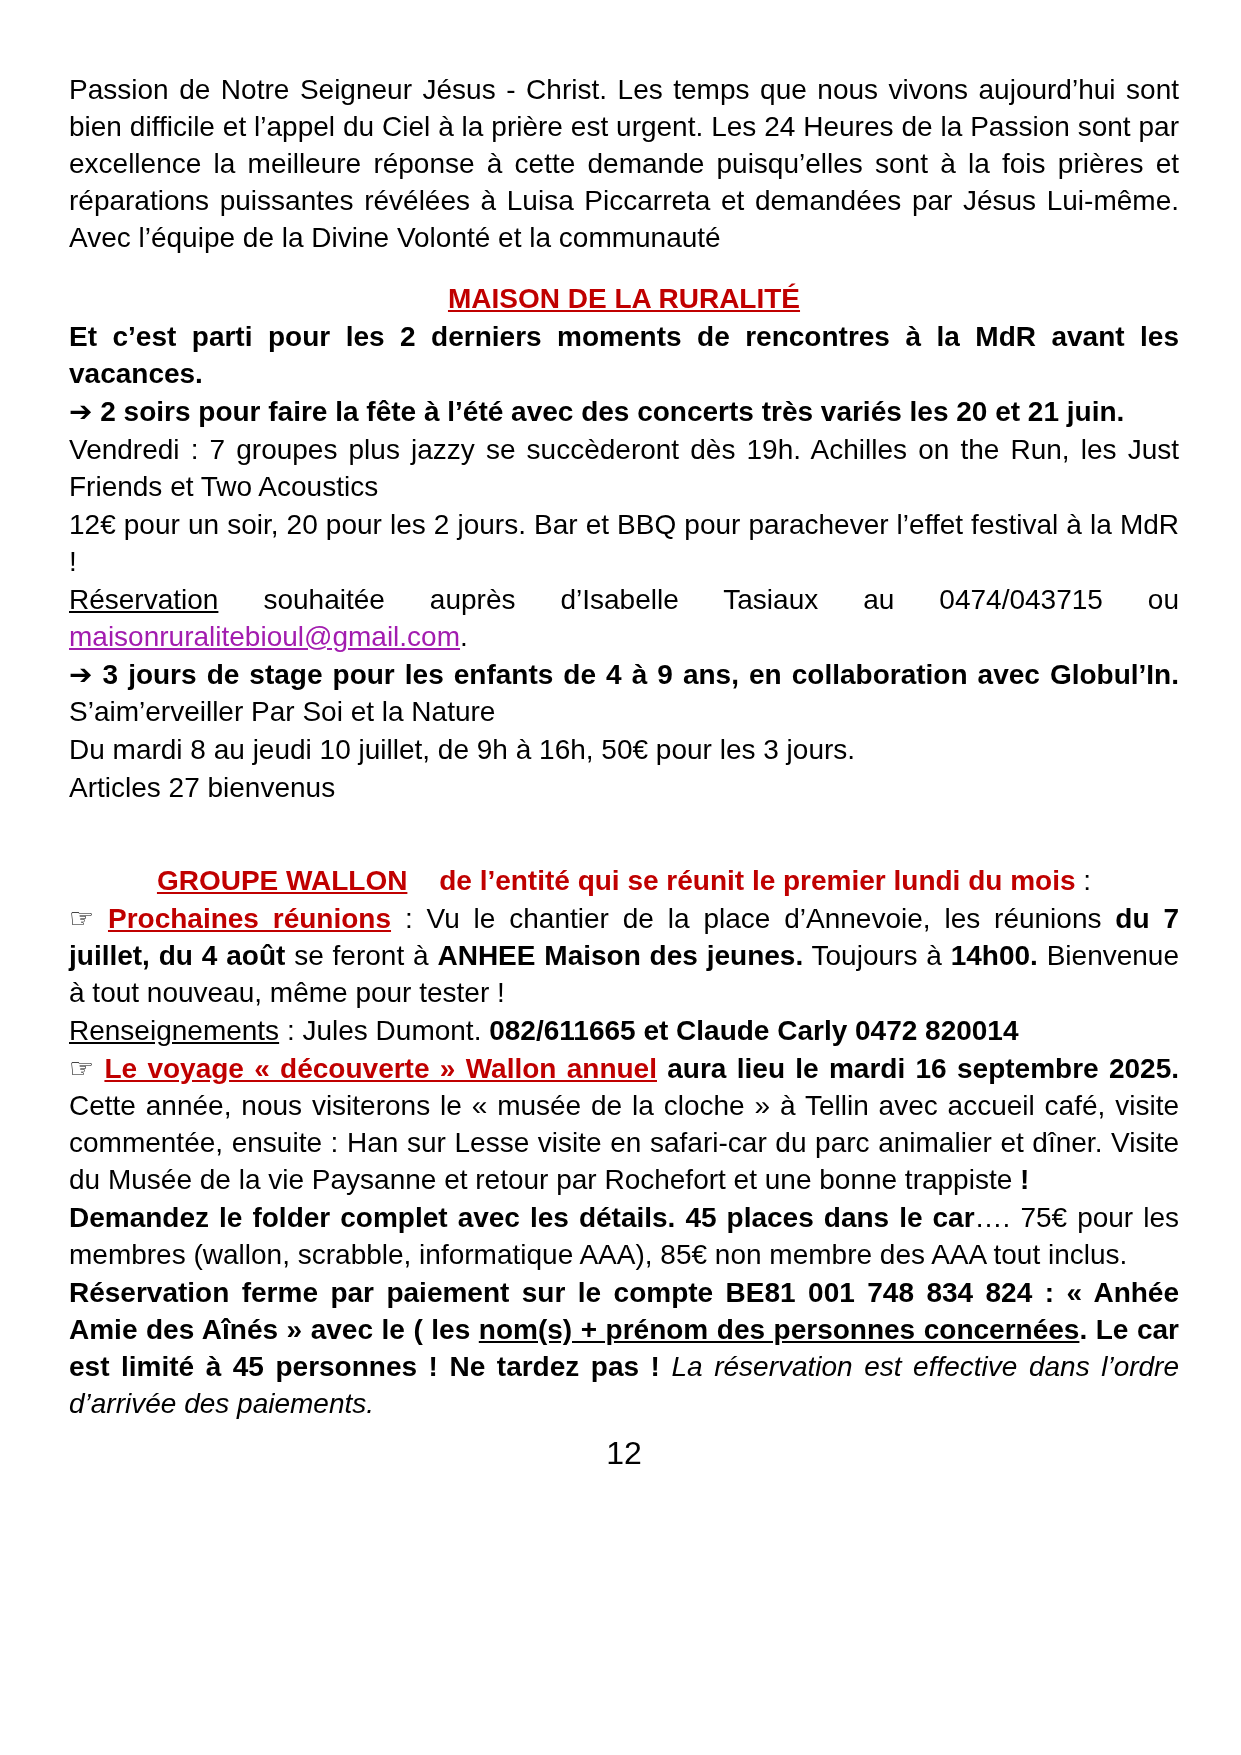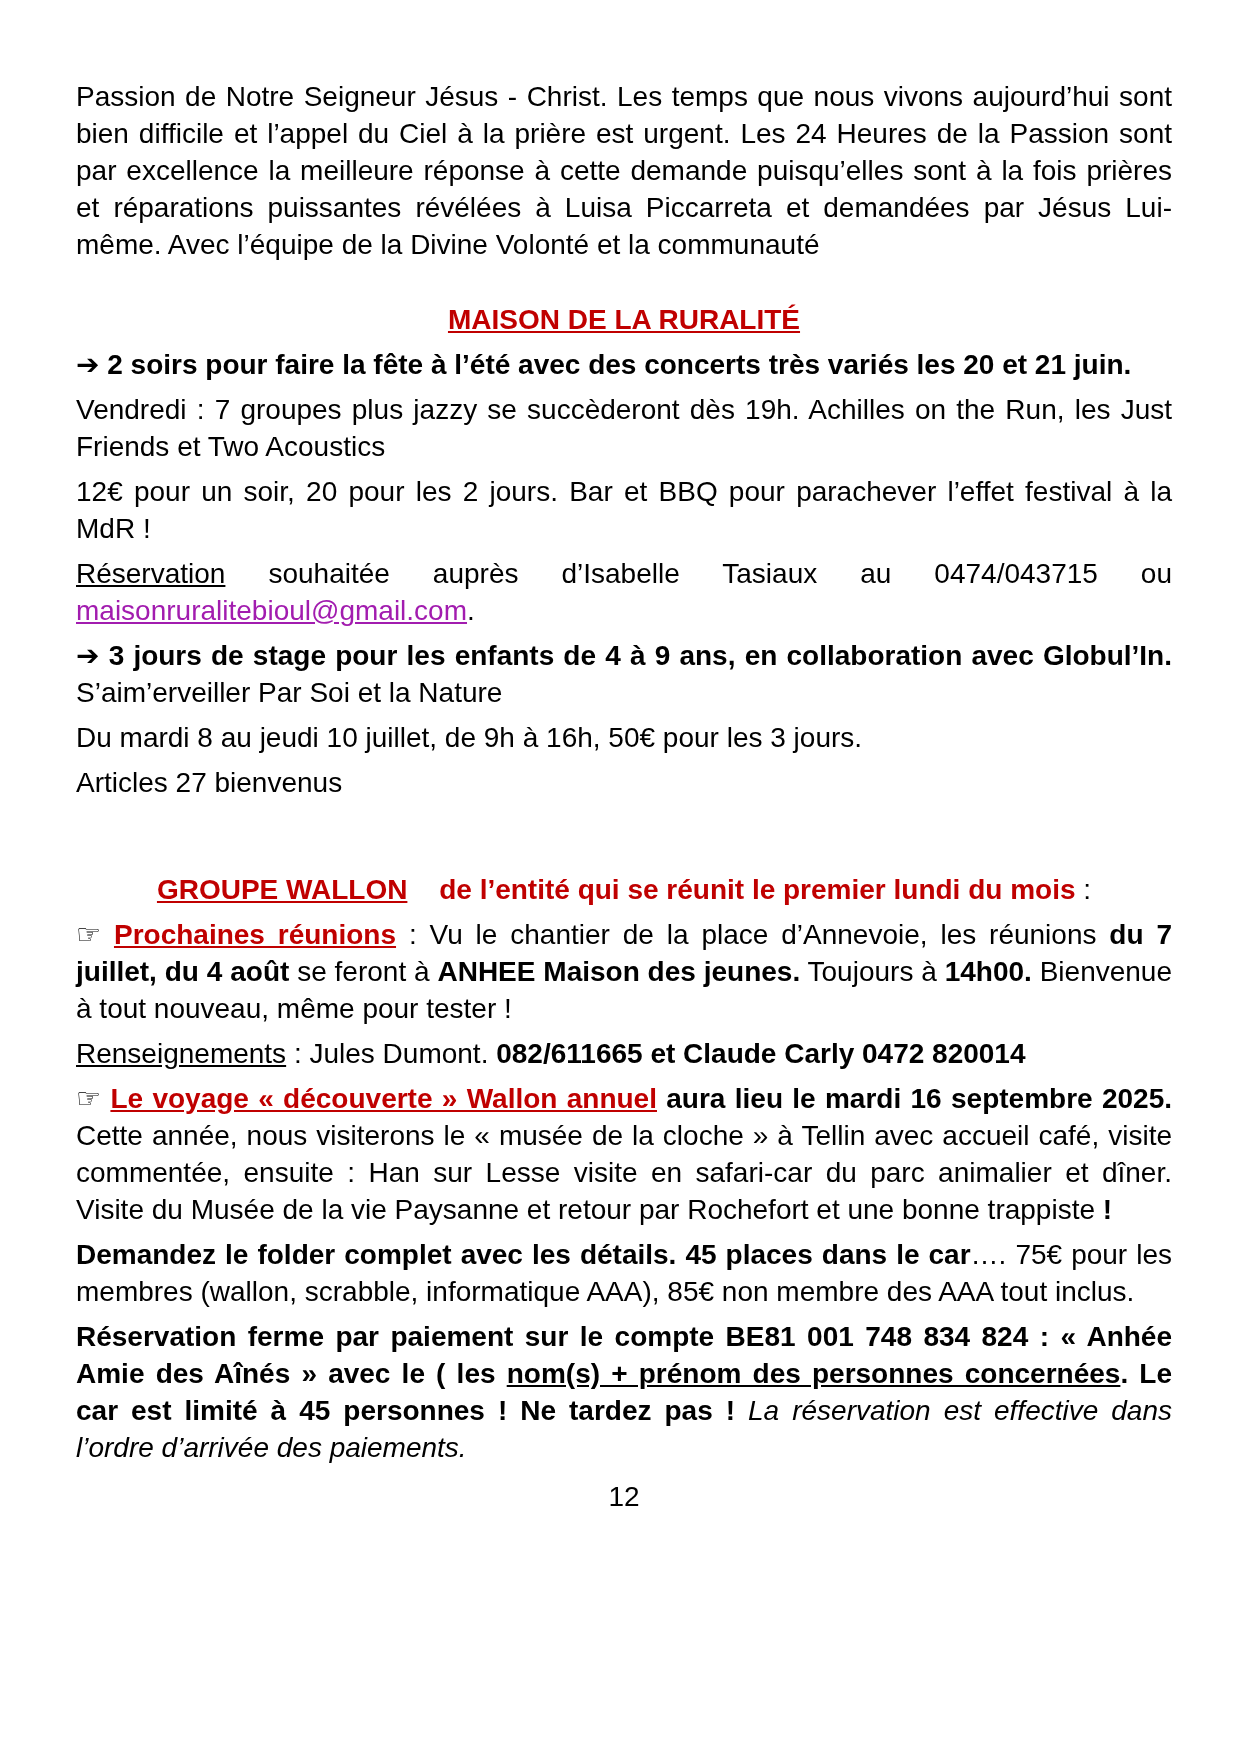--- a/index.html
+++ b/index.html
@@ -10,48 +10,49 @@
     font-family:"Liberation Sans","DejaVu Sans",sans-serif;
   }
   .doc{
     position:absolute;
     left:68px;top:70px;width:1112px;
     color:#000000;
     font-size:28px;
     line-height:37px;
     font-family:"Liberation Sans","DejaVu Sans",sans-serif;
   }
-  p.para{margin:8px;text-align:justify;}
+  p.para{margin:1px;text-align:justify;}
   p.para.left{text-align:center;}
   .run-n{font-weight:normal;}
   .run-b{font-weight:bold;}
   .run-i{font-style:italic;}
   .run-u{text-decoration:underline;}
   .run-bu{font-weight:bold;text-decoration:underline;}
   .run-rhu{color:#C00000;font-weight:bold;text-decoration:underline;}
   .run-rb{color:#C00000;font-weight:bold;padding-left:24px;}
   .run-link{color:#a21caf;text-decoration:underline;cursor:pointer;}
   .spacer-sm{height:22px;}
   .spacer-lg{height:54px;}
   .page-number{
     text-align:center;
-    font-size:28px;
+    font-size:32px;
     line-height:30px;
     margin-top:16px;
     color:#000000;
   }
 </style>
 </head>
 <body>
 
 <div class="doc">
   <div id="paragraphs">
       <p class="para"><span class="run-n">Passion de Notre Seigneur Jésus - Christ. Les temps que nous vivons aujourd’hui sont bien difficile et l’appel du Ciel à la prière est urgent.  Les 24 Heures de la Passion sont par excellence la meilleure réponse à cette demande puisqu’elles sont à la fois prières et réparations puissantes révélées à Luisa Piccarreta et demandées par Jésus Lui-même. Avec l’équipe de la Divine Volonté et la communauté</span></p>
       <div class="spacer-sm"></div>
       <p class="para left"><span class="run-rhu">MAISON DE LA RURALITÉ</span></p>
+      <p class="para"><span class="run-b">Et c’est parti pour les 2 derniers moments de rencontres à la MdR avant les vacances.</span></p>
       <p class="para"><span class="run-b">➔ </span><span class="run-b">2 soirs pour faire la fête à l’été avec des concerts très variés les 20 et 21 juin.</span></p>
       <p class="para"><span class="run-n">Vendredi : 7 groupes plus jazzy se succèderont dès 19h. Achilles on the Run, les Just Friends et Two Acoustics</span></p>
       <p class="para"><span class="run-n">12€ pour un soir, 20 pour les 2 jours. Bar et BBQ pour parachever l’effet festival à la MdR !</span></p>
       <p class="para"><span class="run-u">Réservation</span><span class="run-n"> souhaitée auprès d’Isabelle Tasiaux au 0474/043715 ou </span><span class="run-link">maisonruralitebioul@gmail.com</span><span class="run-n">.</span></p>
       <p class="para"><span class="run-b">➔ </span><span class="run-b">3 jours de stage pour les enfants de 4 à 9 ans, en collaboration avec Globul’In.</span><span class="run-n"> S’aim’erveiller Par Soi et la Nature</span></p>
       <p class="para"><span class="run-n">Du mardi 8 au jeudi 10 juillet, de 9h à 16h, 50€ pour les 3 jours.</span></p>
       <p class="para"><span class="run-n">Articles 27 bienvenus</span></p>
       <div class="spacer-lg"></div>
       <p class="para left"><span class="run-rhu">GROUPE WALLON</span><span class="run-rb"> de l’entité qui se réunit le premier lundi du mois</span><span class="run-n"> :</span></p>
       <p class="para"><span class="run-n">☞ </span><span class="run-rhu">Prochaines réunions</span><span class="run-n"> : Vu le chantier de la place d’Annevoie, les réunions </span><span class="run-b">du 7 juillet, du 4 août</span><span class="run-n"> se feront à </span><span class="run-b">ANHEE Maison des jeunes.</span><span class="run-n"> Toujours à </span><span class="run-b">14h00.</span><span class="run-n"> Bienvenue à tout nouveau, même pour tester !</span></p>

